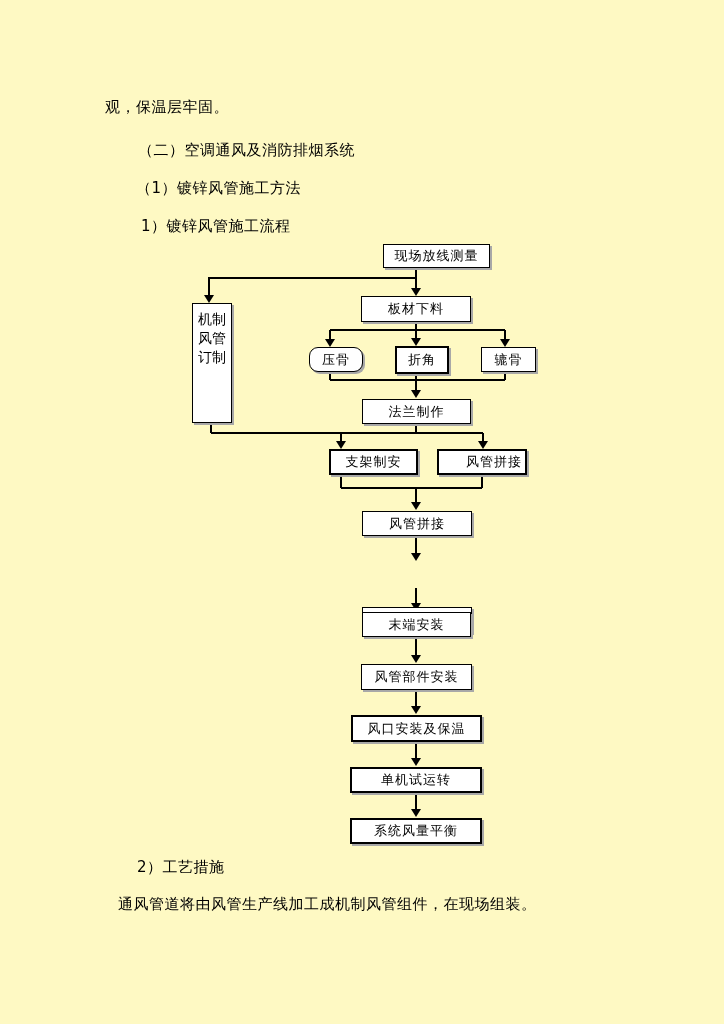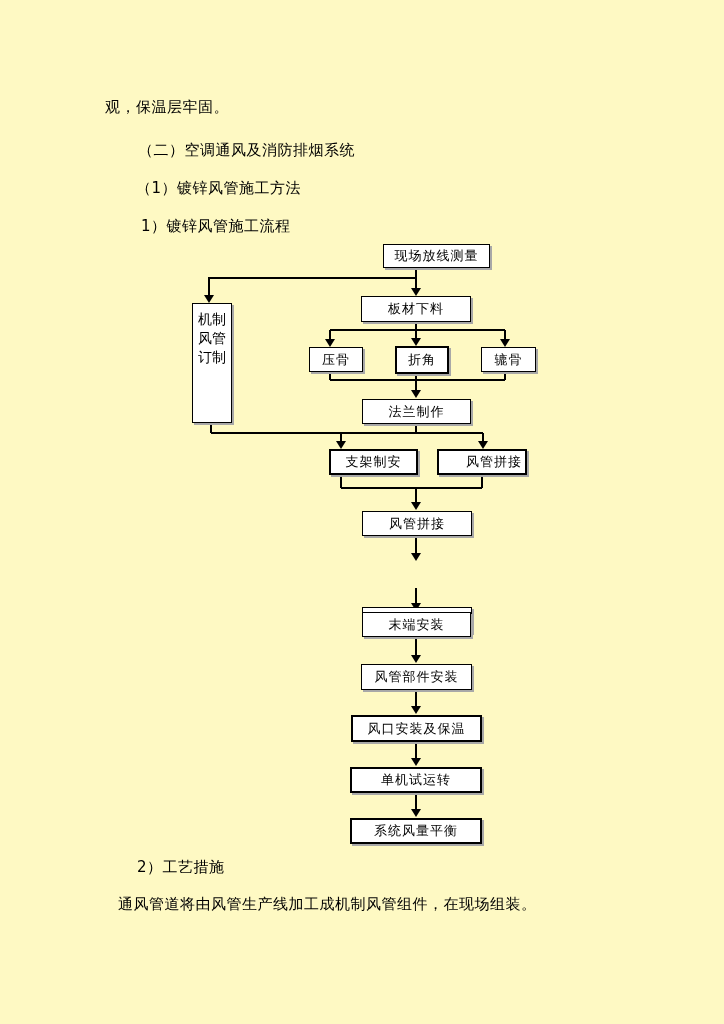--- a/index.html
+++ b/index.html
@@ -63,21 +63,21 @@
       <polygon points="411,809 421,809 416,817"></polygon>
     </g>
   </svg>
 
   <div class="node" style="left:363px; top:244px; width:107px; height:24px;margin-left:20px;">现场放线测量</div>
 
   <div class="node vertical" style="left:192px; top:303px; width:40px; height:120px; font-size:14px;">机制风管订制</div>
 
   <div class="node" style="left:361px; top:296px; width:110px; height:26px;">板材下料</div>
 
-  <div class="node" style="left:309px; top:347px; width:54px; height:25px;">压骨</div>
+  <div class="node" style="left:309px; top:347px; width:54px; height:25px;border-radius:9px;">压骨</div>
 
   <div class="node thick" style="left:395px; top:346px; width:54px; height:28px;">折角</div>
 
   <div class="node" style="left:481px; top:347px; width:55px; height:25px;">辘骨</div>
 
   <div class="node" style="left:362px; top:399px; width:109px; height:25px;">法兰制作</div>
 
   <div class="node thick" style="left:307px; top:449px; width:89px; height:26px;margin-left:22px;">支架制安</div>
 
   <div class="node thick" style="left:437px; top:449px; width:90px; height:26px;padding-left:24px;">风管拼接</div>

